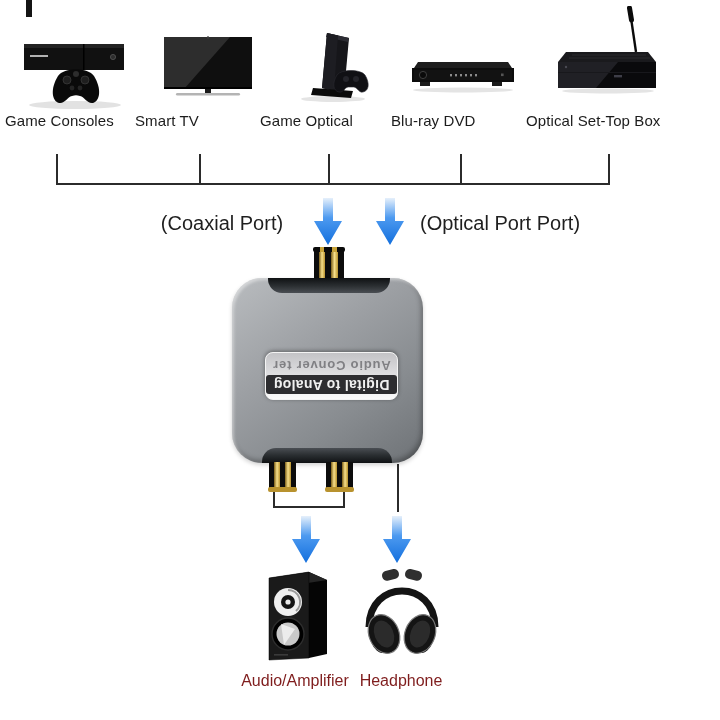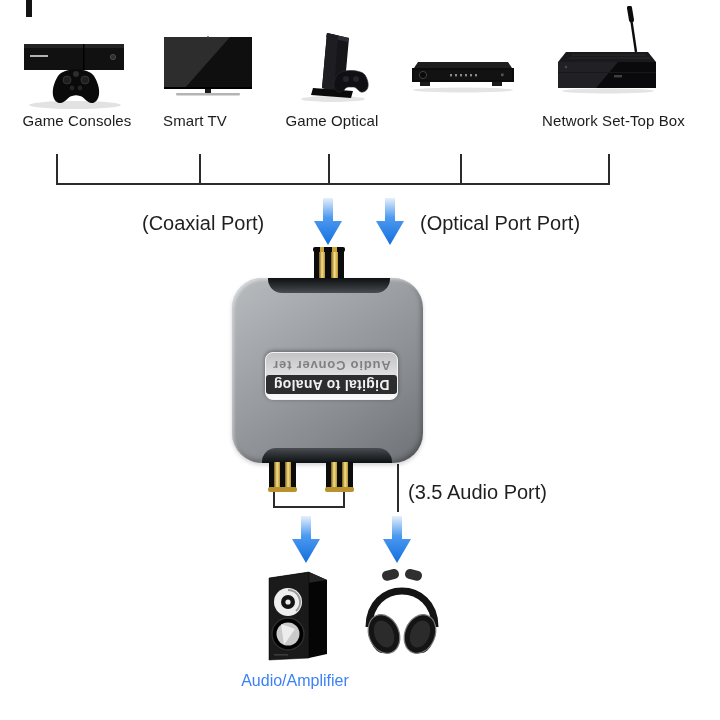--- a/index.html
+++ b/index.html
@@ -2,28 +2,28 @@
 <html><head>
 <meta charset="utf-8">
 <style>
   html,body{margin:0;padding:0;background:#fff;}
   .canvas{
     position:relative;width:720px;height:720px;background:#ffffff;
     font-family:"Liberation Sans",sans-serif;overflow:hidden;
   }
   .abs{position:absolute;}
   .dev-label{
-    position:absolute;text-align:center;font-size:15px;color:#1c1c1c;
+    position:absolute;text-align:left;font-size:15px;color:#1c1c1c;
     letter-spacing:.1px;
   }
   .port-label{
     position:absolute;font-size:20px;color:#1f1f1f;white-space:nowrap;
   }
   .out-label{
-    position:absolute;text-align:center;font-size:16px;color:#3b82f6;white-space:nowrap;
+    position:absolute;text-align:center;font-size:16px;color:#7f1d1d;white-space:nowrap;
   }
   .overlay{position:absolute;left:0;top:0;pointer-events:none;}
   .arrow{position:absolute;}
   
   .converter{
     position:absolute;left:232px;top:278px;width:191px;height:185px;
     border-radius:30px;
     background:linear-gradient(145deg,#b9bcbf 0%,#9da0a4 38%,#888c90 68%,#6e7276 100%);
     box-shadow:inset 2px 2px 3px rgba(255,255,255,.45),
                inset -2px -3px 5px rgba(0,0,0,.28),
@@ -134,45 +134,46 @@
         <rect x="47" y="16" width="2" height="2.4"></rect>
       <rect x="52" y="16" width="2" height="2.4"></rect>
         <rect x="57" y="16" width="2" height="2.4"></rect>
       <rect x="62" y="16" width="2" height="2.4"></rect>
         <rect x="67" y="16" width="2" height="2.4"></rect>
     </g>
     <rect x="93" y="15.5" width="2.6" height="2.6" fill="#555"></rect>
     <rect x="12" y="24" width="10" height="4" fill="#1a1a1a"></rect>
     <rect x="84" y="24" width="10" height="4" fill="#1a1a1a"></rect>
   </svg>
+  <div class="dev-label" style="left:391px;top:112px;width:144px">Blu-ray DVD</div>
 
   <svg class="abs" style="left:556px;top:6px" width="104" height="88" viewBox="0 0 104 88">
     <line x1="80" y1="46" x2="75" y2="12" stroke="#0b0b0b" stroke-width="2.4"></line>
     <line x1="75.5" y1="14" x2="73.5" y2="2" stroke="#0b0b0b" stroke-width="5" stroke-linecap="round"></line>
     <polygon points="10,46 92,46 100,56 2,56" fill="#1a1a1d"></polygon>
     <g stroke="#2a2a2e" stroke-width="1">
       <line x1="16" y1="49" x2="90" y2="49"></line>
         <line x1="13" y1="52" x2="94" y2="52"></line>
     </g>
     <rect x="2" y="56" width="98" height="26" fill="#0a0a0c"></rect>
     <polygon points="2,56 62,56 40,82 2,82" fill="#202025"></polygon>
     <rect x="2" y="66" width="98" height="1" fill="#18181c"></rect>
     <rect x="58" y="69" width="8" height="2.4" fill="#3e3e48"></rect>
     <circle cx="10" cy="61" r="1.2" fill="#4a4a52"></circle>
     <ellipse cx="52" cy="85" rx="46" ry="2.4" fill="#e4e4e4"></ellipse>
   </svg>
-  <div class="dev-label" style="left:526px;top:112px;width:175px">Network Set-Top Box</div>
+  <div class="dev-label" style="left:526px;top:112px;width:175px">Optical Set-Top Box</div>
 
   <svg class="overlay" width="720" height="720">
     <path d="M57,154 V183 M200,154 V183 M329,154 V183 M461,154 V183 M609,154 V183 M56,184 H610" stroke="#2b2b2b" stroke-width="2" fill="none"></path>
     <path d="M274,491 V506 M344,491 V506 M273,507 H345" stroke="#2b2b2b" stroke-width="2" fill="none"></path>
     <path d="M398,464 V512" stroke="#2b2b2b" stroke-width="2" fill="none"></path>
   </svg>
 
-  <div class="port-label" style="left:142px;top:212px;width:160px;text-align:left">(Coaxial Port)</div>
+  <div class="port-label" style="left:142px;top:212px;width:160px;text-align:center">(Coaxial Port)</div>
   <svg class="arrow" style="left:312px;top:197px" width="32" height="50" viewBox="0 0 32 50">
     <path d="M11,1 L21,1 L21,24 L30,24 L16,48 L2,24 L11,24 Z" fill="url(#arrowGrad)"></path>
   </svg>
   <svg class="arrow" style="left:374px;top:197px" width="32" height="50" viewBox="0 0 32 50">
     <path d="M11,1 L21,1 L21,24 L30,24 L16,48 L2,24 L11,24 Z" fill="url(#arrowGrad)"></path>
   </svg>
   <div class="port-label" style="left:420px;top:212px">(Optical Port Port)</div>
 
   <svg class="abs" style="left:311px;top:247px" width="36" height="32" viewBox="0 0 36 32">
     <rect x="3" y="3" width="30" height="29" fill="#0c0c0c"></rect>
@@ -198,21 +199,20 @@
     <rect x="18" y="0" width="6" height="27" fill="url(#goldGrad)"></rect>
     <rect x="1" y="25" width="29" height="5" rx="2" fill="#b8922e"></rect>
   </svg>
   <svg class="abs" style="left:324px;top:462px" width="31" height="30" viewBox="0 0 31 30">
     <rect x="2" y="0" width="27" height="27" fill="#0c0c0c"></rect>
     <rect x="7" y="0" width="6" height="27" fill="url(#goldGrad)"></rect>
     <rect x="18" y="0" width="6" height="27" fill="url(#goldGrad)"></rect>
     <rect x="1" y="25" width="29" height="5" rx="2" fill="#b8922e"></rect>
   </svg>
 
-  <div class="port-label" style="left:408px;top:481px">(3.5 Audio Port)</div>
 
   <svg class="arrow" style="left:290px;top:515px" width="32" height="50" viewBox="0 0 32 50">
     <path d="M11,1 L21,1 L21,24 L30,24 L16,48 L2,24 L11,24 Z" fill="url(#arrowGrad)"></path>
   </svg>
   <svg class="arrow" style="left:381px;top:515px" width="32" height="50" viewBox="0 0 32 50">
     <path d="M11,1 L21,1 L21,24 L30,24 L16,48 L2,24 L11,24 Z" fill="url(#arrowGrad)"></path>
   </svg>
 
   <svg class="abs" style="left:265px;top:564px" width="66" height="100" viewBox="0 0 66 100">
     <polygon points="44,8 62,16 62,90 44,94" fill="#050505"></polygon>
@@ -240,14 +240,15 @@
       <ellipse cx="19" cy="73" rx="7" ry="15" fill="#0a0a0a"></ellipse>
       <ellipse cx="27" cy="71" rx="15" ry="20" fill="#141414" stroke="#7a7a7a" stroke-width="1.2"></ellipse>
       <ellipse cx="27" cy="71" rx="9.5" ry="14" fill="#2b2b2b"></ellipse>
     </g>
     <g transform="rotate(22 63 71)">
       <ellipse cx="71" cy="73" rx="7" ry="15" fill="#0a0a0a"></ellipse>
       <ellipse cx="63" cy="71" rx="15" ry="20" fill="#141414" stroke="#7a7a7a" stroke-width="1.2"></ellipse>
       <ellipse cx="63" cy="71" rx="9.5" ry="14" fill="#2b2b2b"></ellipse>
     </g>
   </svg>
+  <div class="out-label" style="left:341px;top:672px;width:120px">Headphone</div>
 
 </div>
 
 </body></html>

